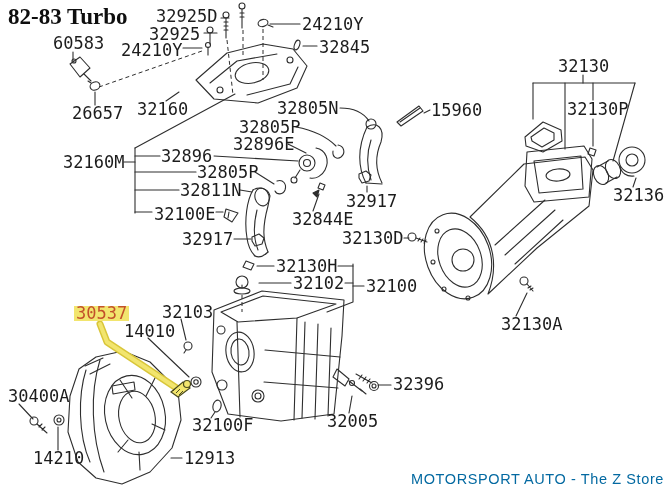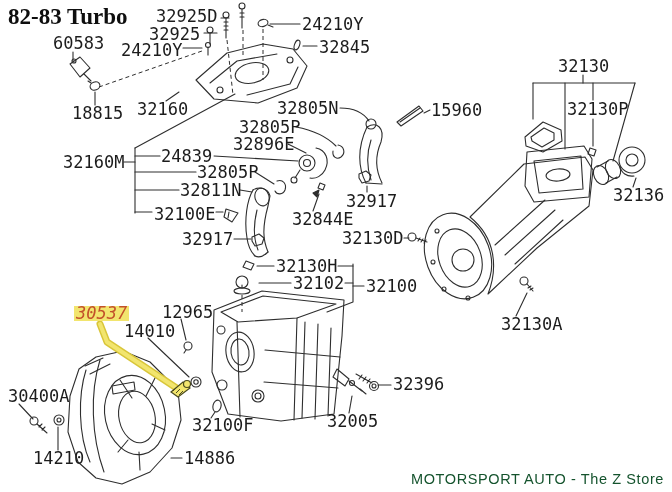--- a/index.html
+++ b/index.html
@@ -1,25 +1,25 @@
 <!DOCTYPE html>
 <html><head>
 <meta charset="utf-8">
 <style>
   html,body{margin:0;padding:0;background:#fff;}
   .stage{position:relative;width:672px;height:492px;background:#ffffff;overflow:hidden;
          font-family:"DejaVu Sans Mono",monospace;}
   .stage svg{position:absolute;left:0;top:0;}
   .pl{position:absolute;font-size:17px;line-height:15px;letter-spacing:0px;color:#1c1c1c;
       white-space:nowrap;}
-  .pl.hl{background:#f2e56e;color:#c3512a;padding:0 2px;left:74px;top:306px;font-style:italic;}
+  .pl.hl{background:#f2e56e;color:#c3512a;padding:0 2px;left:74px;top:306px;}
   .title{position:absolute;left:8px;top:4px;font-family:"Liberation Serif",serif;
          font-weight:bold;font-size:23px;color:#0e0e0e;letter-spacing:0px;}
   .watermark{position:absolute;right:8px;bottom:5px;font-family:"Liberation Sans",sans-serif;
-         font-size:14.5px;color:#14532d;letter-spacing:0.6px;}
+         font-size:14.5px;color:#0369a1;letter-spacing:0.6px;}
   .art{stroke:#2e2e2e;stroke-width:1.1;fill:none;stroke-linecap:round;stroke-linejoin:round;}
   .dash{stroke:#2e2e2e;stroke-width:1;fill:none;stroke-dasharray:4 3;}
 </style>
 </head>
 <body>
 
 <div class="stage">
 
 <svg width="672" height="492" viewBox="0 0 672 492">
 
@@ -285,48 +285,48 @@
     </g>
   </g>
 </svg>
 
   <div class="title">82-83 Turbo</div>
 
   <div class="pl" style="left:156px;top:9px">32925D</div>
   <div class="pl" style="left:149px;top:27px">32925</div>
   <div class="pl" style="left:121px;top:43px">24210Y</div>
   <div class="pl" style="left:53px;top:36px">60583</div>
-  <div class="pl" style="left:72px;top:106px">18815</div>
+  <div class="pl" style="left:72px;top:106px">26657</div>
   <div class="pl" style="left:302px;top:17px">24210Y</div>
   <div class="pl" style="left:319px;top:40px">32845</div>
   <div class="pl" style="left:137px;top:102px">32160</div>
   <div class="pl" style="left:431px;top:103px">15960</div>
   <div class="pl" style="left:277px;top:101px">32805N</div>
   <div class="pl" style="left:239px;top:120px">32805P</div>
   <div class="pl" style="left:233px;top:137px">32896E</div>
-  <div class="pl" style="left:161px;top:149px">24839</div>
+  <div class="pl" style="left:161px;top:149px">32896</div>
   <div class="pl" style="left:63px;top:155px">32160M</div>
   <div class="pl" style="left:197px;top:165px">32805P</div>
   <div class="pl" style="left:180px;top:183px">32811N</div>
   <div class="pl" style="left:154px;top:207px">32100E</div>
   <div class="pl" style="left:346px;top:194px">32917</div>
   <div class="pl" style="left:292px;top:212px">32844E</div>
   <div class="pl" style="left:182px;top:232px">32917</div>
   <div class="pl" style="left:342px;top:231px">32130D</div>
   <div class="pl" style="left:558px;top:59px">32130</div>
   <div class="pl" style="left:567px;top:102px">32130P</div>
   <div class="pl" style="left:613px;top:188px">32136</div>
   <div class="pl" style="left:501px;top:317px">32130A</div>
   <div class="pl" style="left:276px;top:259px">32130H</div>
   <div class="pl" style="left:293px;top:276px">32102</div>
   <div class="pl" style="left:366px;top:279px">32100</div>
   <div class="pl hl">30537</div>
-  <div class="pl" style="left:162px;top:305px">12965</div>
+  <div class="pl" style="left:162px;top:305px">32103</div>
   <div class="pl" style="left:124px;top:324px">14010</div>
   <div class="pl" style="left:8px;top:389px">30400A</div>
   <div class="pl" style="left:33px;top:451px">14210</div>
-  <div class="pl" style="left:184px;top:451px">14886</div>
+  <div class="pl" style="left:184px;top:451px">12913</div>
   <div class="pl" style="left:192px;top:418px">32100F</div>
   <div class="pl" style="left:327px;top:414px">32005</div>
   <div class="pl" style="left:393px;top:377px">32396</div>
 
   <div class="watermark">MOTORSPORT AUTO - The Z Store</div>
 </div>
 
 </body></html>

